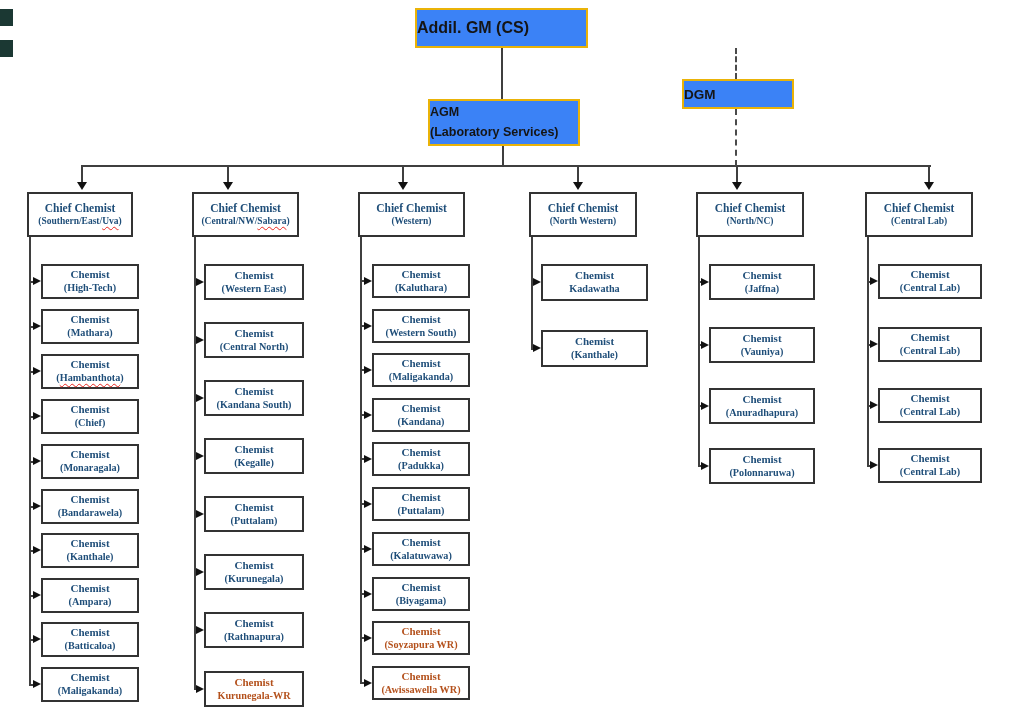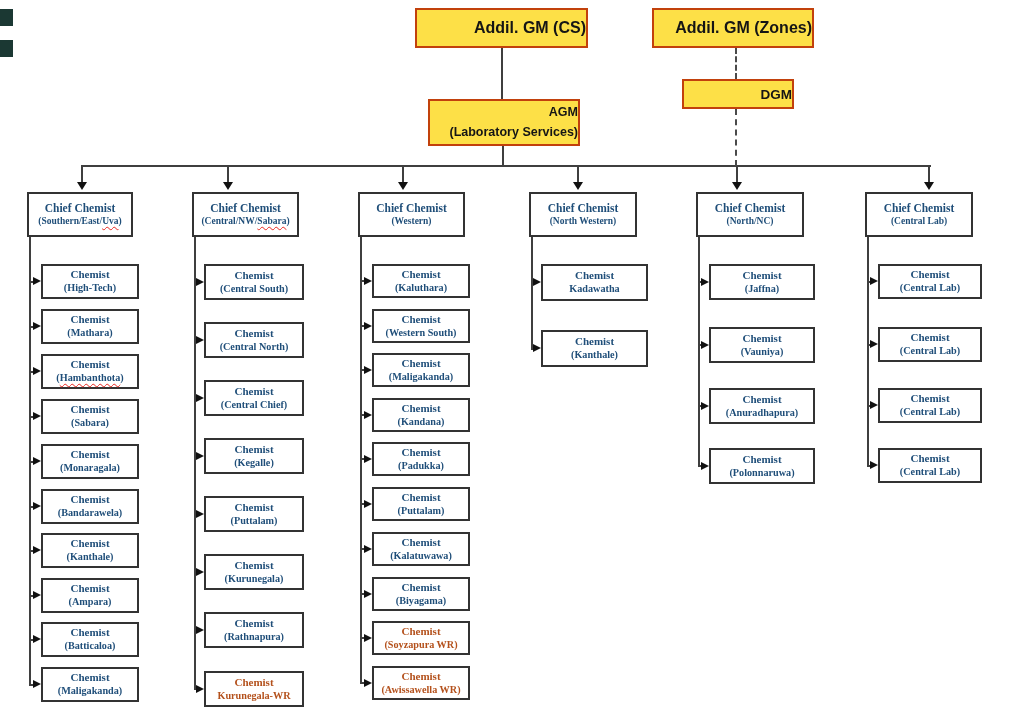--- a/index.html
+++ b/index.html
@@ -1,20 +1,20 @@
 <!DOCTYPE html>
 <html><head>
 <meta charset="utf-8">
 <style>
   html,body{margin:0;padding:0;background:#fff;}
   .canvas{position:relative;width:1024px;height:723px;background:#fff;overflow:hidden;
           font-family:"Liberation Serif",serif;}
   
-  .topbox{position:absolute;border:2px solid #c2410c;background:#fde047;display:flex;
-          flex-direction:column;align-items:flex-end;justify-content:center;
+  .topbox{position:absolute;border:2px solid #eab308;background:#3b82f6;display:flex;
+          flex-direction:column;align-items:flex-start;justify-content:center;
           font-family:"Liberation Sans",sans-serif;font-weight:bold;color:#151515;
           text-align:center;box-sizing:border-box;}
   .topbox.big{font-size:16px;}
   .topbox.mid{font-size:12.5px;line-height:1.55;}
   .topbox.dgm{font-size:13.5px;}
   
   .obox{position:absolute;border:2px solid #333;background:#fff;display:flex;
         flex-direction:column;align-items:center;justify-content:center;
         text-align:center;box-sizing:border-box;color:#1F4E79;font-weight:bold;}
   .obox .l1{font-size:11px;line-height:1.25;}
@@ -37,23 +37,20 @@
 <body>
 
 <div class="canvas">
 
   <div class="edge-mark" style="top: 9px; background: rgb(27, 56, 51);"></div>
   <div class="edge-mark" style="top: 40px; background: rgb(27, 56, 51);"></div>
 
   <div class="topbox big" style="left:415px;top:8px;width:173px;height:40px">
     <span>Addil. GM (CS)</span>
   </div>
-  <div class="topbox big" style="left:652px;top:8px;width:162px;height:40px">
-    <span>Addil. GM (Zones)</span>
-  </div>
   <div class="topbox dgm" style="left:682px;top:79px;width:112px;height:30px">
     <span>DGM</span>
   </div>
   <div class="topbox mid" style="left:428px;top:99px;width:152px;height:47px">
     <span>AGM</span>
     <span>(Laboratory Services)</span>
   </div>
 
   <div class="vline" style="left:501px;top:48px;width:2px;height:51px"></div>
   <div class="vline" style="left:502px;top:146px;width:2px;height:20px"></div>
@@ -84,21 +81,21 @@
       <div class="hline" style="left: 29px; top: 370.5px; width: 6px; height: 2px;"></div>
       <div class="arr-r" style="left: 33px; top: 367px;"></div>
       <div class="obox" style="left: 41px; top: 354px; width: 98px; height: 35px; color: rgb(31, 78, 121);">
         <span class="l1">Chemist</span>
         <span class="l2">(<span class="wavy">Hambanthota</span>)</span>
       </div>
       <div class="hline" style="left: 29px; top: 415.5px; width: 6px; height: 2px;"></div>
       <div class="arr-r" style="left: 33px; top: 412px;"></div>
       <div class="obox" style="left: 41px; top: 399px; width: 98px; height: 35px; color: rgb(31, 78, 121);">
         <span class="l1">Chemist</span>
-        <span class="l2">(Sabara)</span>
+        <span class="l2">(Chief)</span>
       </div>
       <div class="hline" style="left: 29px; top: 460.5px; width: 6px; height: 2px;"></div>
       <div class="arr-r" style="left: 33px; top: 457px;"></div>
       <div class="obox" style="left: 41px; top: 444px; width: 98px; height: 35px; color: rgb(31, 78, 121);">
         <span class="l1">Chemist</span>
         <span class="l2">(Monaragala)</span>
       </div>
       <div class="hline" style="left: 29px; top: 505.5px; width: 6px; height: 2px;"></div>
       <div class="arr-r" style="left: 33px; top: 502px;"></div>
       <div class="obox" style="left: 41px; top: 489px; width: 98px; height: 35px; color: rgb(31, 78, 121);">
@@ -133,33 +130,33 @@
       <div class="arr-d" style="left: 223px; top: 182px;"></div>
       <div class="obox chief" style="left: 192px; top: 192px; width: 107px; height: 45px;">
         <span class="l1">Chief Chemist</span>
         <span class="l2">(Central/NW/<span class="wavy">Sabara</span>)</span>
       </div>
       <div class="vline" style="left: 194px; top: 237px; width: 2px; height: 452px;"></div>
       <div class="hline" style="left: 194px; top: 281px; width: 4px; height: 2px;"></div>
       <div class="arr-r" style="left: 196px; top: 277.5px;"></div>
       <div class="obox" style="left: 204px; top: 264px; width: 100px; height: 36px; color: rgb(31, 78, 121);">
         <span class="l1">Chemist</span>
-        <span class="l2">(Central South)</span>
+        <span class="l2">(Western East)</span>
       </div>
       <div class="hline" style="left: 194px; top: 339px; width: 4px; height: 2px;"></div>
       <div class="arr-r" style="left: 196px; top: 335.5px;"></div>
       <div class="obox" style="left: 204px; top: 322px; width: 100px; height: 36px; color: rgb(31, 78, 121);">
         <span class="l1">Chemist</span>
         <span class="l2">(Central North)</span>
       </div>
       <div class="hline" style="left: 194px; top: 397px; width: 4px; height: 2px;"></div>
       <div class="arr-r" style="left: 196px; top: 393.5px;"></div>
       <div class="obox" style="left: 204px; top: 380px; width: 100px; height: 36px; color: rgb(31, 78, 121);">
         <span class="l1">Chemist</span>
-        <span class="l2">(Central Chief)</span>
+        <span class="l2">(Kandana South)</span>
       </div>
       <div class="hline" style="left: 194px; top: 455px; width: 4px; height: 2px;"></div>
       <div class="arr-r" style="left: 196px; top: 451.5px;"></div>
       <div class="obox" style="left: 204px; top: 438px; width: 100px; height: 36px; color: rgb(31, 78, 121);">
         <span class="l1">Chemist</span>
         <span class="l2">(Kegalle)</span>
       </div>
       <div class="hline" style="left: 194px; top: 513px; width: 4px; height: 2px;"></div>
       <div class="arr-r" style="left: 196px; top: 509.5px;"></div>
       <div class="obox" style="left: 204px; top: 496px; width: 100px; height: 36px; color: rgb(31, 78, 121);">

